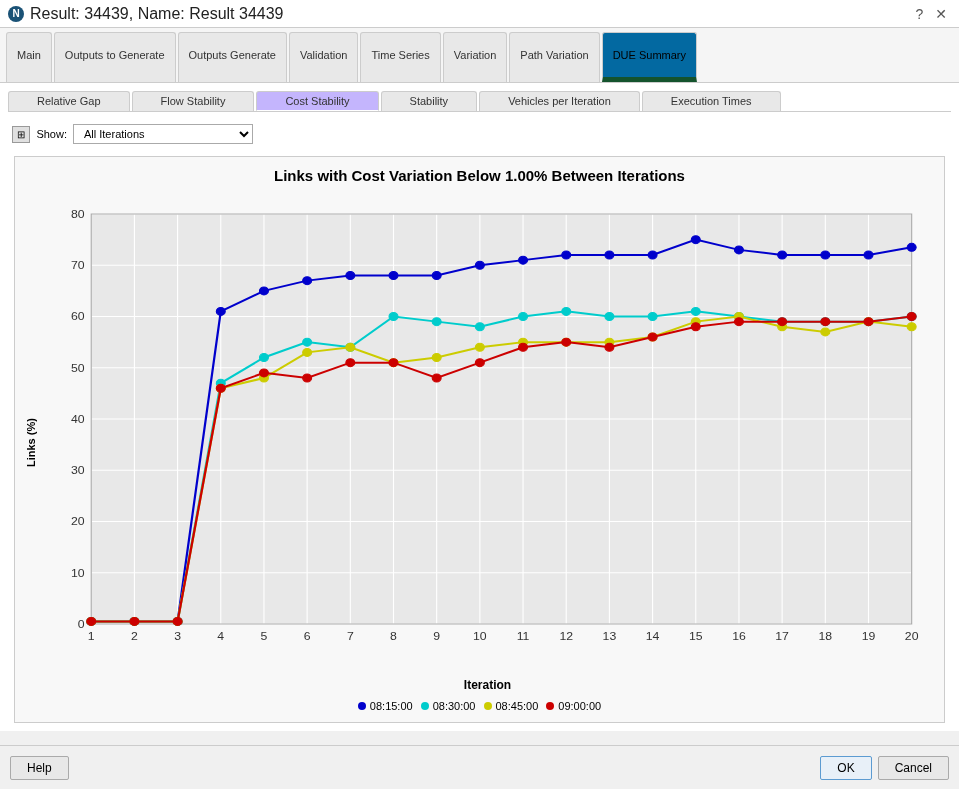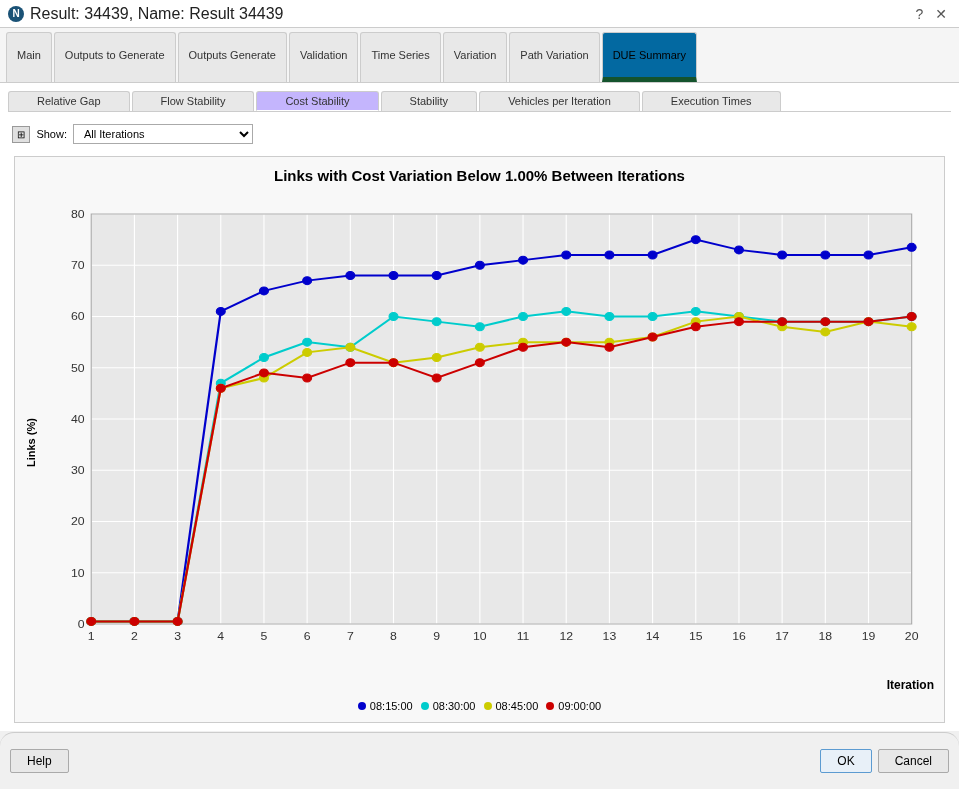--- a/index.html
+++ b/index.html
@@ -96,47 +96,46 @@
       position: relative;
     }
 
     svg.chart-svg {
       width: 100%;
       height: 480px;
       display: block;
     }
 
     .x-axis-label {
-      text-align: right;
+      text-align: center;
       font-size: 12px;
       font-weight: bold;
       margin-top: 4px;
       color: #000;
     }
 
     .legend {
       display: flex;
       justify-content: center;
       gap: 8px;
       margin-top: 8px;
     }
     .legend-item { display: flex; align-items: center; gap: 4px; font-size: 11px; }
     .legend-dot { width: 8px; height: 8px; border-radius: 50%; display: inline-block; }
 
     .bottom-bar {
       position: absolute;
       bottom: 0; left: 0; right: 0;
-      height: 57px;
+      height: 44px;
       background: #f0f0f0;
       border-top: 1px solid #ccc;
       display: flex;
       align-items: center;
       padding: 0 10px;
       justify-content: space-between;
-      border-radius: 14px;
     }
     .btn {
       padding: 4px 16px;
       border: 1px solid #aaa;
       background: #e8e8e8;
       cursor: pointer;
       font-size: 12px;
       border-radius: 2px;
     }
     .btn-primary { border: 1px solid #5c9bd1; background: #e8f0f8; }

